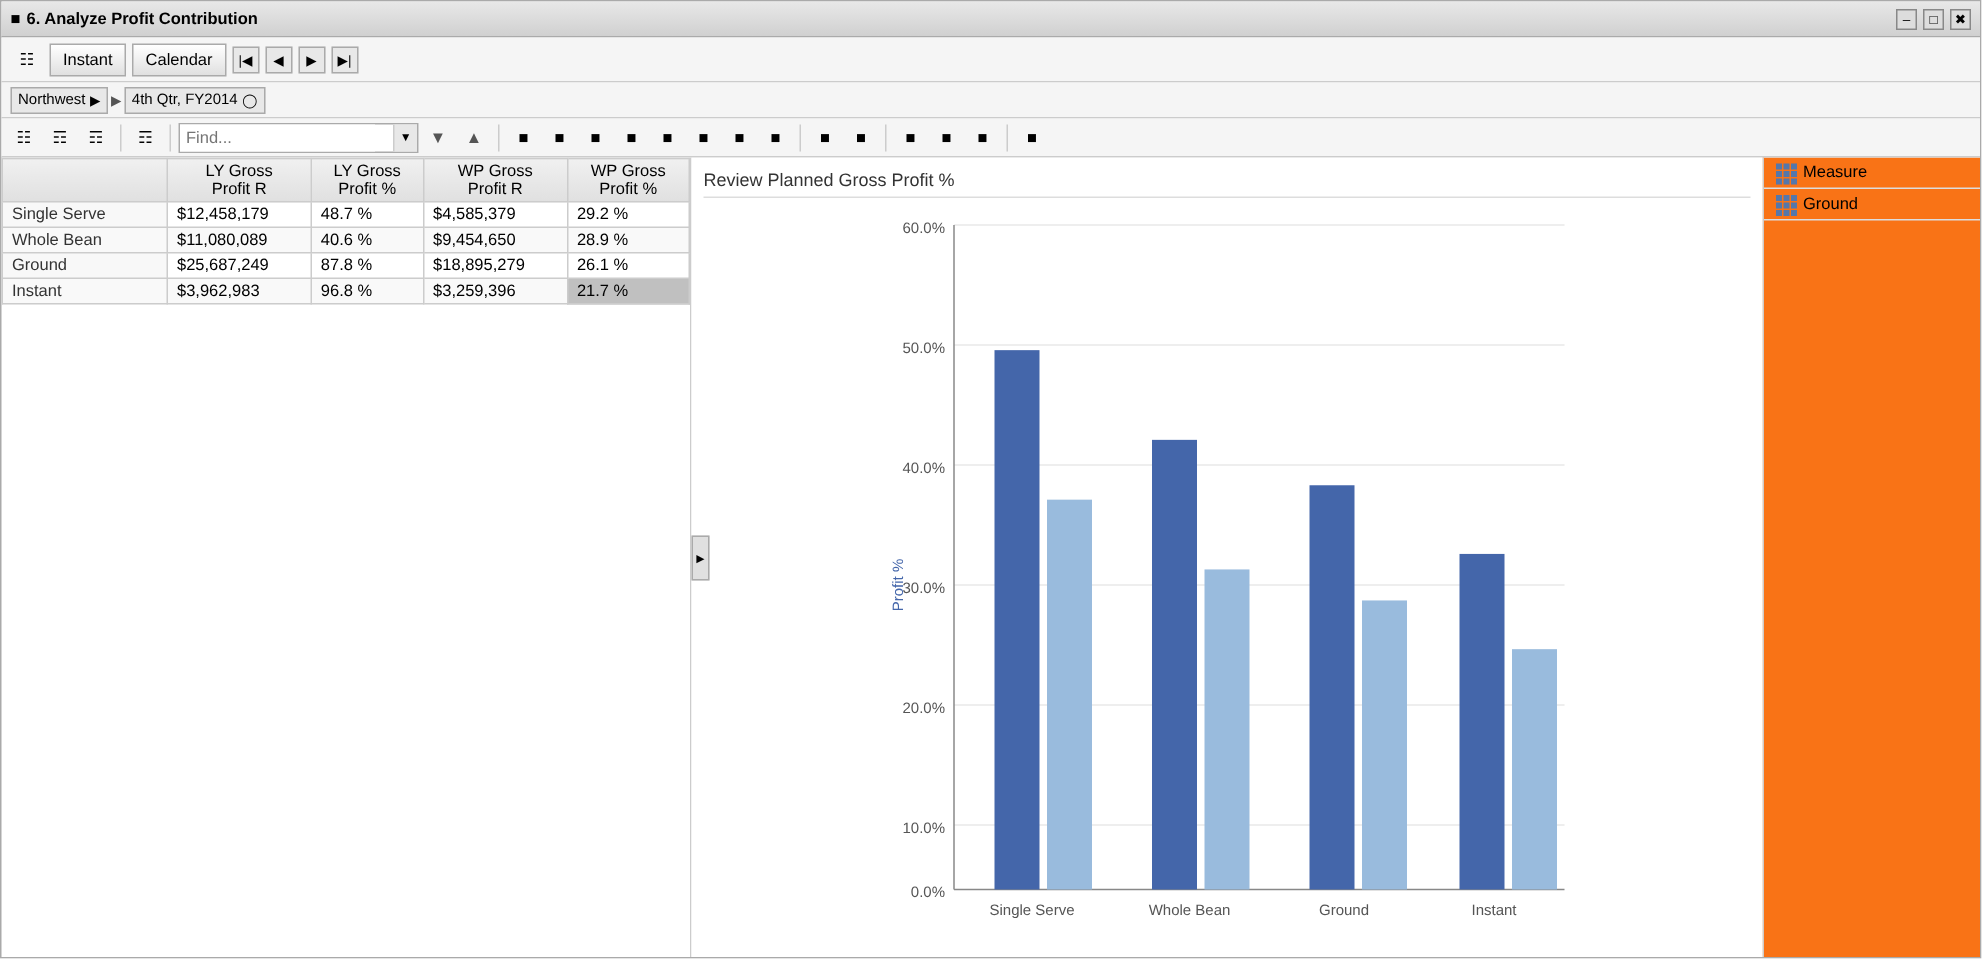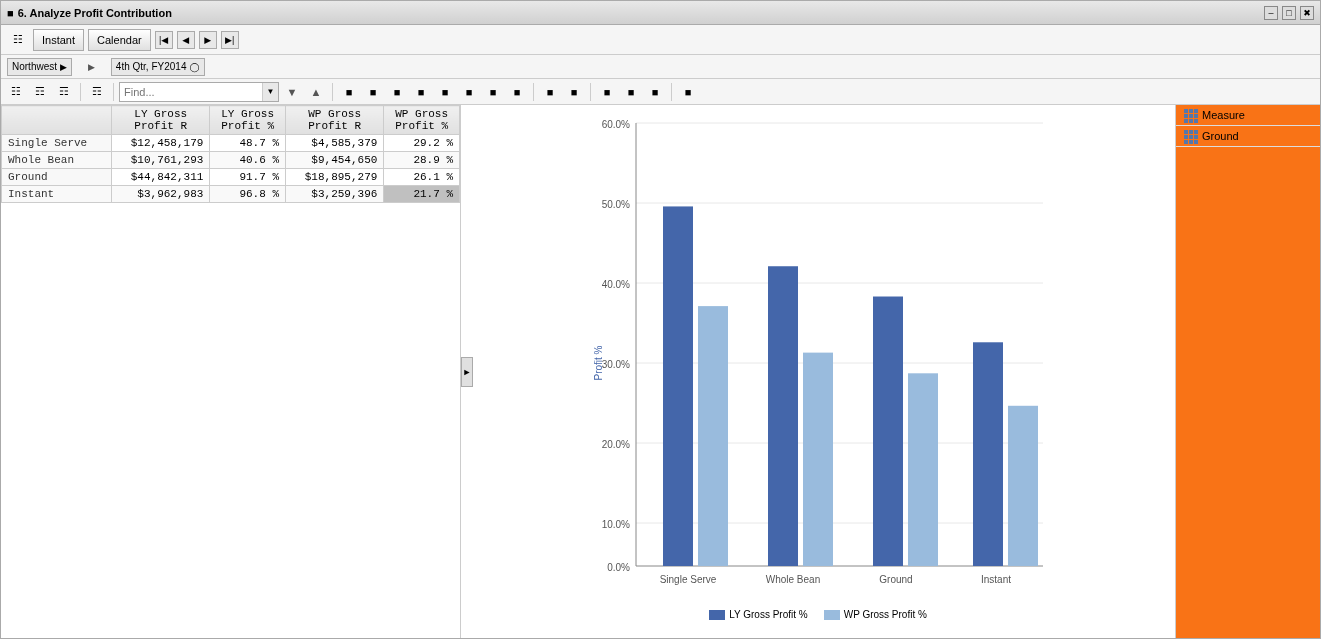--- a/index.html
+++ b/index.html
@@ -23,21 +23,21 @@
       background: #f5f5f5; border-bottom: 1px solid #ccc; padding: 3px 6px; height: 30px;
     }
     .toolbar-btn {
       height: 22px; padding: 2px 8px; background: linear-gradient(to bottom, #fff, #e0e0e0);
       border: 1px solid #aaa; cursor: pointer; font-size: 11px; display: flex; align-items: center;
     }
     .nav-btn { width: 18px; height: 18px; border: 1px solid #aaa; background: #e8e8e8; display: flex; align-items: center; justify-content: center; cursor: pointer; font-size: 9px; }
 
     
     #context-bar {
-      display: flex; align-items: center; gap: 16px;
+      display: flex; align-items: center; gap: 2px;
       background: #f5f5f5; border-bottom: 1px solid #ccc; padding: 2px 6px; height: 24px;
     }
     .context-tag {
       display: flex; align-items: center; background: #e8e8e8; border: 1px solid #aaa;
       padding: 1px 4px; height: 18px; font-size: 10px;
     }
     .context-tag .x-btn { margin-left: 3px; cursor: pointer; font-size: 9px; }
     .context-arrow { font-size: 9px; color: #555; }
 
     
@@ -50,25 +50,25 @@
     .find-box { display: flex; align-items: center; border: 1px solid #aaa; background: #fff; height: 20px; width: 160px; gap: 12px; }
     .find-input { border: none; outline: none; font-size: 11px; padding: 0 4px; width: 130px; height: 100%; color: #999; }
     .find-dd { width: 18px; height: 100%; border-left: 1px solid #ccc; background: #e8e8e8; display: flex; align-items: center; justify-content: center; cursor: pointer; font-size: 8px; }
 
     
     #main-content { display: flex; flex: 1; overflow: hidden; }
 
     
     #table-area { flex: 0 0 460px; overflow: auto; border-right: 1px solid #ccc; }
     table.data-table { border-collapse: collapse; width: 100%; }
-    table.data-table th, table.data-table td { border: 1px solid #ccc; padding: 2px 6px; font-size: 11px; white-space: nowrap; font-family: Liberation Mono, monospace; }
+    table.data-table th, table.data-table td { border: 1px solid #ccc; padding: 2px 6px; font-size: 11px; white-space: nowrap; }
     table.data-table th { background: linear-gradient(to bottom, #f0f0f0, #e0e0e0); text-align: center; font-weight: normal; }
     table.data-table td { background: #fff; }
     table.data-table td:first-child { background: #f8f8f8; font-weight: normal; color: #333; }
-    table.data-table td.numeric { text-align: right; }
+    table.data-table td.numeric { }
     table.data-table td.highlighted { background: #c0c0c0 !important; color: #000; margin-top: 48px; }
     .row-even td { background: #f9f9f9 !important; }
 
     
     #chart-area { flex: 1; padding: 8px; position: relative; background: #fff; }
     #chart-title { font-size: 12px; color: #333; margin-bottom: 8px; padding-bottom: 4px; border-bottom: 1px solid #ddd; }
     #chart-container { position: relative; width: 100%; height: 480px; }
 
     
     #legend { display: flex; gap: 16px; margin-top: 8px; justify-content: center; }
@@ -183,45 +183,46 @@
         <tbody id="table-body">
         <tr>
               <td>Single Serve</td>
               <td class="numeric">$12,458,179</td>
               <td class="numeric">48.7 %</td>
               <td class="numeric">$4,585,379</td>
               <td class="numeric">29.2 %</td>
             </tr>
             <tr class="row-even">
               <td>Whole Bean</td>
-              <td class="numeric">$10,761,293</td>
+              <td class="numeric">$11,080,089</td>
               <td class="numeric">40.6 %</td>
               <td class="numeric">$9,454,650</td>
               <td class="numeric">28.9 %</td>
             </tr>
             <tr>
               <td>Ground</td>
-              <td class="numeric">$44,842,311</td>
-              <td class="numeric">91.7 %</td>
+              <td class="numeric">$25,687,249</td>
+              <td class="numeric">87.8 %</td>
               <td class="numeric">$18,895,279</td>
               <td class="numeric">26.1 %</td>
             </tr>
             <tr class="row-even">
               <td>Instant</td>
               <td class="numeric">$3,962,983</td>
               <td class="numeric">96.8 %</td>
               <td class="numeric">$3,259,396</td>
               <td class="numeric highlighted">21.7 %</td>
             </tr>
           </tbody>
       </table>
     </div>
 
     <div id="chart-area" style="position:relative;">
       <div id="collapse-btn">►</div>
+      <div id="chart-title">Review Planned Gross Profit %</div>
 
       <div id="chart-container">
         
         <svg id="chart-svg" width="100%" height="490" viewBox="0 0 460 490">
 
           <text x="42" y="15" font-size="10" fill="#555" text-anchor="end">60.0%</text>
           <text x="42" y="95" font-size="10" fill="#555" text-anchor="end">50.0%</text>
           <text x="42" y="175" font-size="10" fill="#555" text-anchor="end">40.0%</text>
           <text x="42" y="255" font-size="10" fill="#555" text-anchor="end">30.0%</text>
           <text x="42" y="335" font-size="10" fill="#555" text-anchor="end">20.0%</text>

